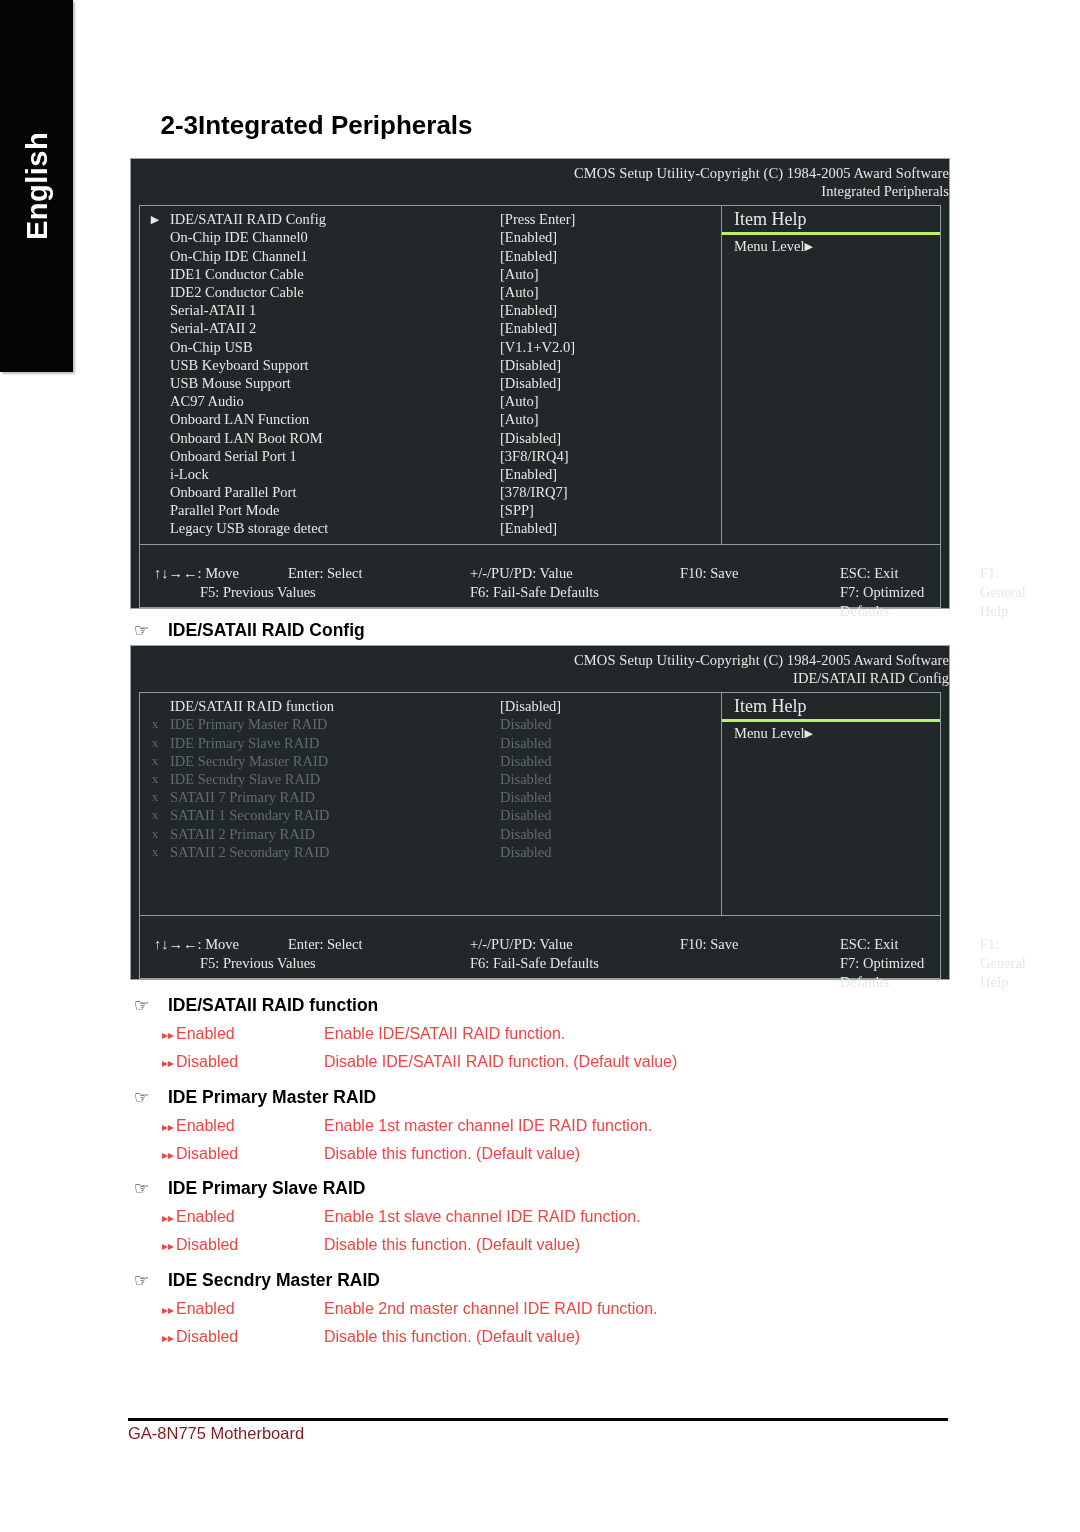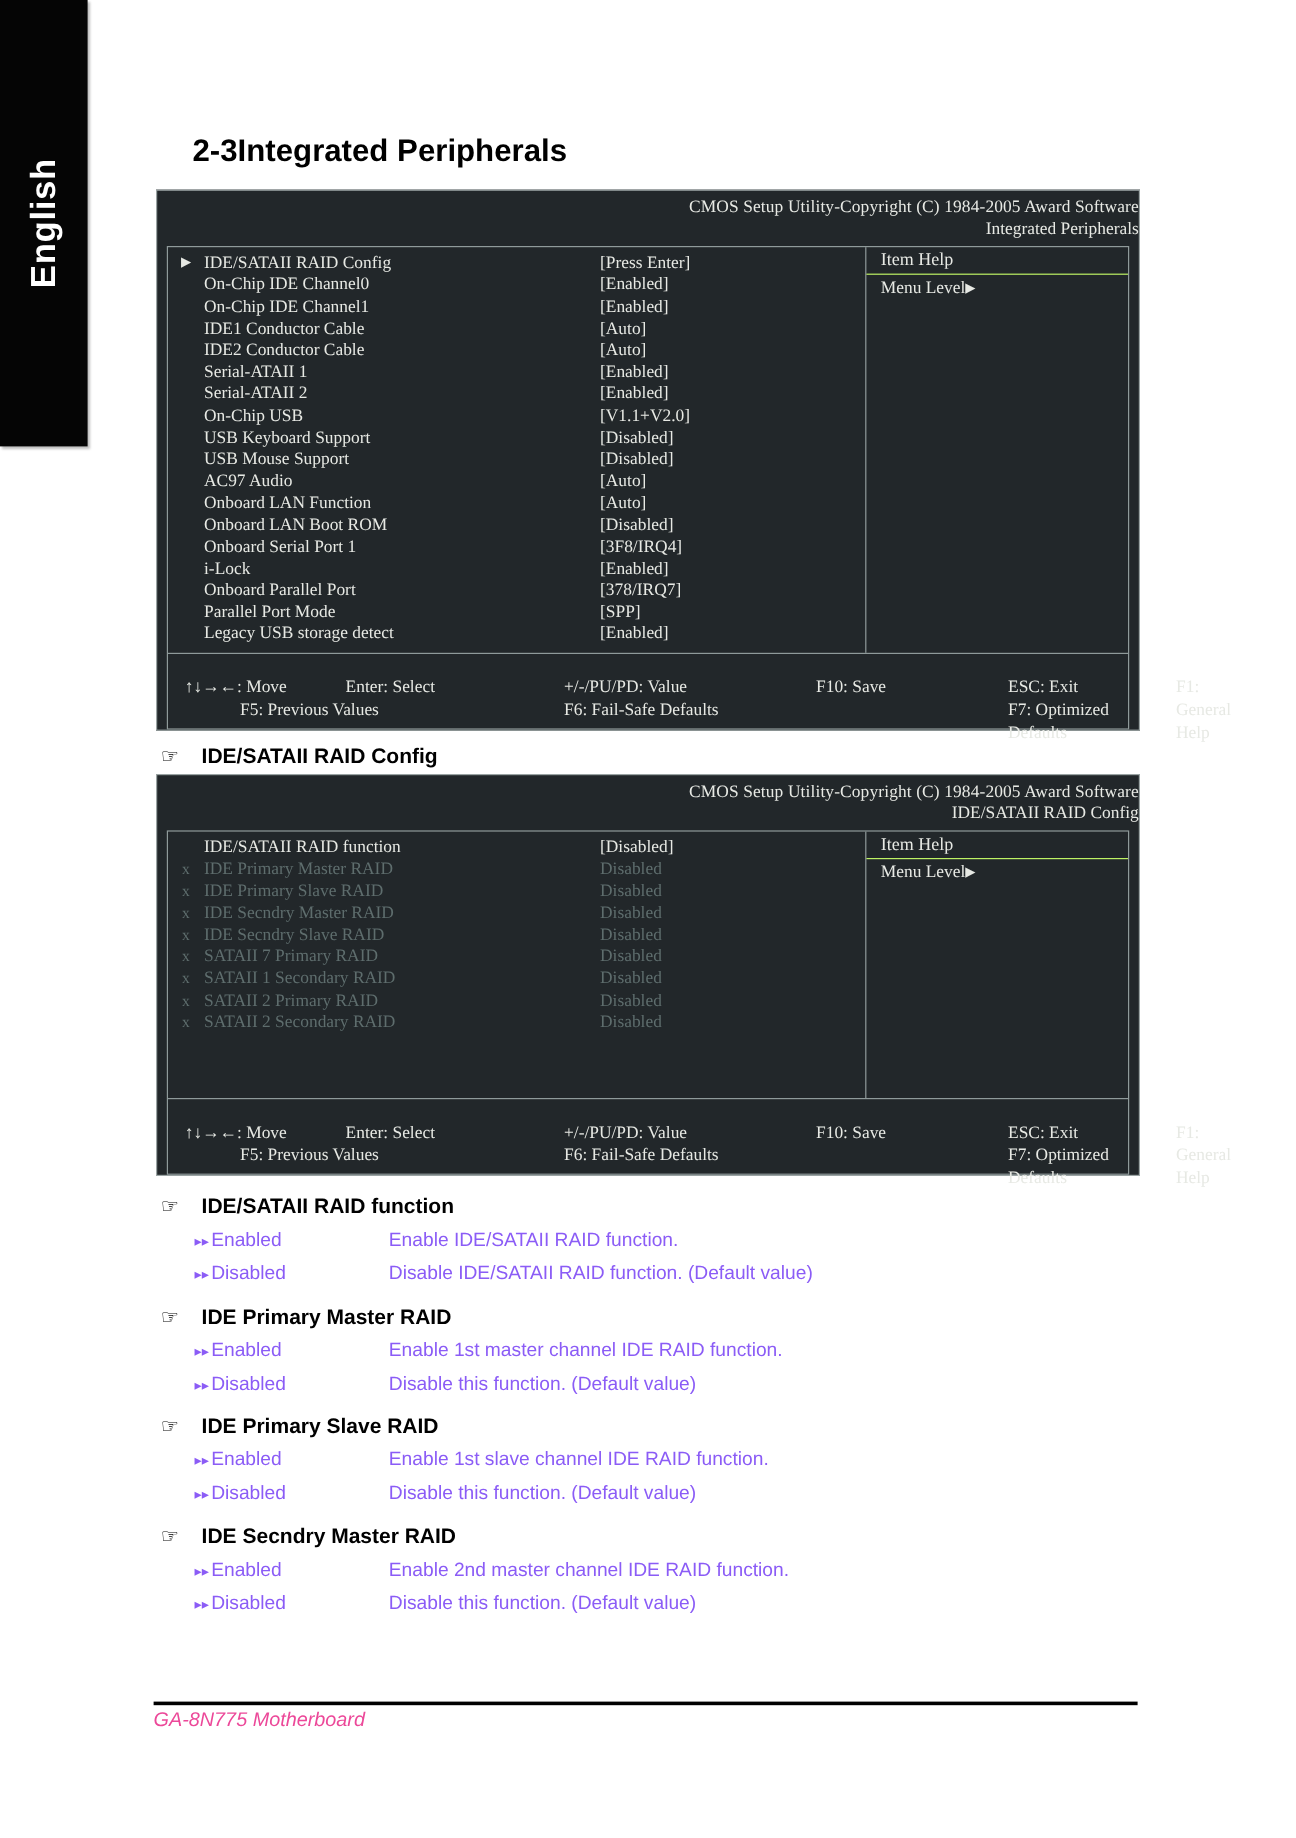--- a/index.html
+++ b/index.html
@@ -53,22 +53,22 @@
   .bios-left{
     flex:0 0 582px;width:582px;
     border-right:1px solid #8f9a9a;
     padding:4px 0 6px 0;
     box-sizing:border-box;
   }
   .bios-right{
     flex:1 1 auto;padding:0;box-sizing:border-box;
   }
   .bios-right .ih-title{
-    font-size:15px;padding:3px 0 2px 12px;
-    border-bottom:1px solid #bef264;
+    font-size:18px;padding:3px 0 2px 12px;
+    border-bottom:3px solid #bef264;
   }
   .bios-right .ih-menu{font-size:14.5px;padding:3px 0 0 12px;}
   .bios-right .ih-menu .tri{font-size:11px;vertical-align:1px;}
 
   .row{display:flex;font-size:14.5px;line-height:18.2px;height:18.2px;align-items:center;}
   .row .mark{flex:0 0 30px;text-align:center;font-size:11px;}
   .row .mark.xm{font-size:13px;}
   .row .name{flex:0 0 330px;}
   .row .val{flex:0 0 auto;}
   .row.dim{color:#5e6d6d;}
@@ -85,33 +85,33 @@
   .hand-head{
     position:absolute;font-size:17.5px;font-weight:bold;color:#000;
     white-space:nowrap;
   }
   .hand-head .hand{
     display:inline-block;width:34px;font-weight:normal;font-size:17px;
   }
 
   
   .opt{
-    position:absolute;font-size:16px;color:#8b5cf6;white-space:nowrap;
+    position:absolute;font-size:16px;color:#ef4444;white-space:nowrap;
   }
   .opt .bullet{display:inline-block;width:14px;font-size:12px;}
   .opt .key{display:inline-block;width:148px;}
   .opt .desc{display:inline-block;}
 
   
   #foot-rule{
     position:absolute;left:128px;top:1418px;width:820px;height:3px;background:#000;
   }
   #page-footer{
     position:absolute;left:128px;top:1424px;width:820px;height:30px;
-    font-size:16.5px;color:#ec4899;font-style:italic;
+    font-size:16.5px;color:#7f1d1d;
   }
   #page-footer .left{position:absolute;left:0;top:0;}
   #page-footer .mid{position:absolute;left:0;top:0;width:820px;text-align:center;}
 </style>
 </head>
 <body>
 
 <div id="lang-tab">
   <div class="label">English</div>
 </div>

